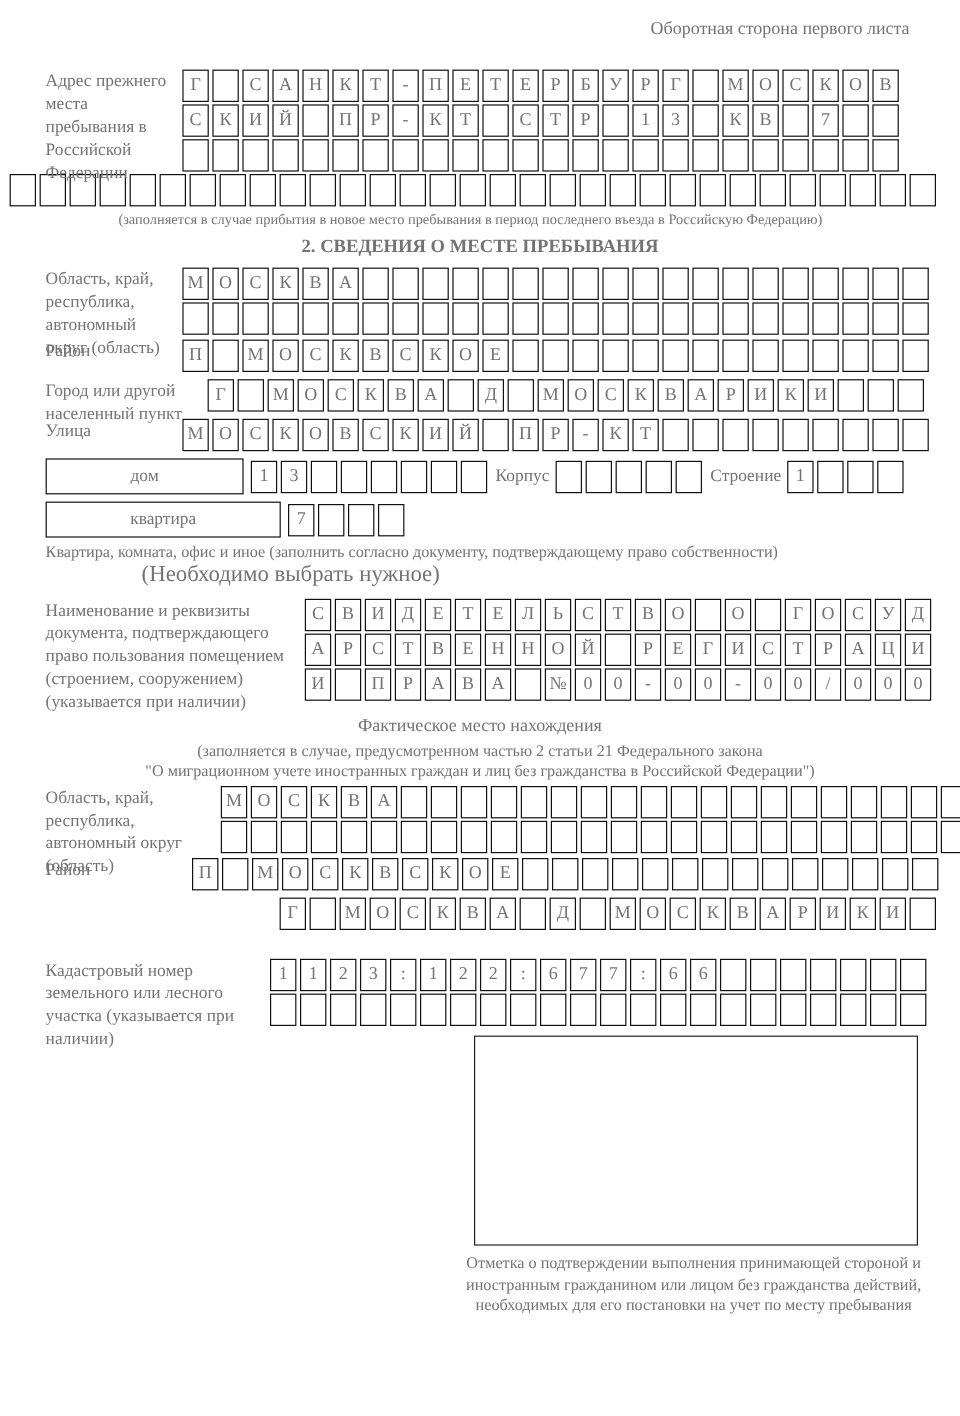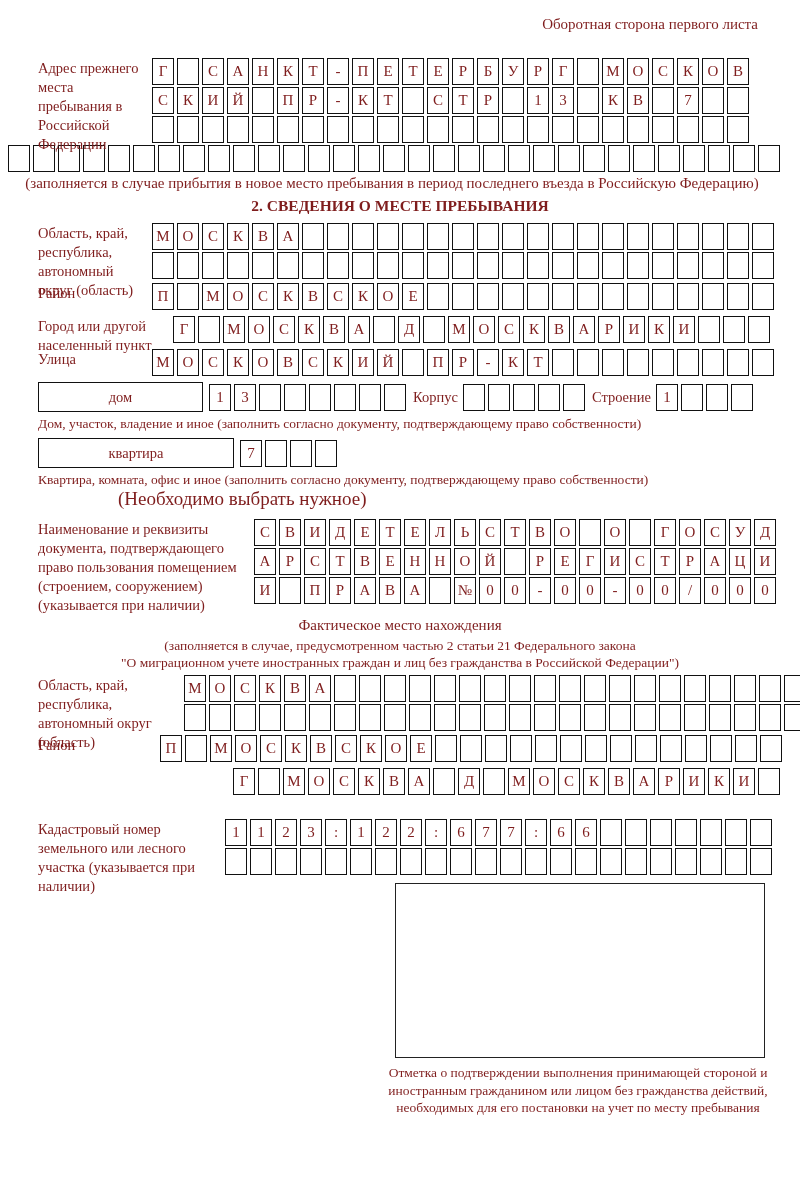--- a/index.html
+++ b/index.html
@@ -3,39 +3,39 @@
 <meta charset="utf-8">
 <style>
   html,body{margin:0;padding:0;background:#fff;}
   .page{
     position:relative;
     width:800px;height:1180px;
     box-sizing:border-box;
     padding:14px 24px 0 38px;
     overflow:hidden;
     background:#fff;
-    color:#7f1d1d;
+    color:#737373;
     font-family:"Liberation Serif","DejaVu Serif",serif;
   }
   .subtitle{font-size:15px;line-height:20px;text-align:right;margin-right:18px;margin-bottom:24px;}
   
   .brow{display:flex;gap:3px;}
   .rows{display:flex;flex-direction:column;gap:2px;}
   .cbox{
     width:22px;height:27px;box-sizing:border-box;flex:0 0 22px;
     border:1.6px solid #111;
     display:flex;align-items:center;justify-content:center;
     font-size:15px;line-height:1;background:#fff;
   }
   
   .field{position:relative;}
   .flabel{position:absolute;left:0;top:1px;font-size:14.5px;line-height:19px;}
   .m-top7{margin-top:7px;}.m-top8{margin-top:4px;}.m-top6{margin-top:6px;}
   .fullrow{margin-left:-30px;margin-top:2px;}
-  .caption{font-size:15px;line-height:16px;margin-top:3px;}
+  .caption{font-size:12px;line-height:16px;margin-top:3px;}
   .caption-center{text-align:center;margin-left:-30px;}
   .sec-header{font-size:15.5px;font-weight:bold;text-align:center;margin:5px 0 0 -14px;line-height:20px;}
   .fact-header{font-size:15px;font-weight:normal;text-align:center;margin:12px 0 0 -14px;line-height:19px;}
   .fact-note{font-size:13.5px;line-height:17px;text-align:center;margin-left:-14px;}
   .note-left{font-size:13.5px;line-height:17px;margin-top:3px;}
   
   .inline-row{display:flex;align-items:center;margin-top:6px;}
   .bigbox{height:30px;box-sizing:border-box;border:1.6px solid #111;display:flex;align-items:center;justify-content:center;font-size:14.5px;}
   .bigbox.house{width:165px;margin-right:6px;}
   .bigbox.apt{width:196px;margin-right:6px;}
@@ -359,21 +359,20 @@
         <span class="cbox"></span>
       </div>
     <div class="mini-label">Строение</div>
     <div class="brow">
         <span class="cbox">1</span>
         <span class="cbox"></span>
         <span class="cbox"></span>
         <span class="cbox"></span>
       </div>
   </div>
-  <div class="note-left">Дом, участок, владение и иное (заполнить согласно документу, подтверждающему право собственности)</div>
 
   <div class="inline-row">
     <div class="bigbox apt">квартира</div>
     <div class="brow">
         <span class="cbox">7</span>
         <span class="cbox"></span>
         <span class="cbox"></span>
         <span class="cbox"></span>
       </div>
   </div>

